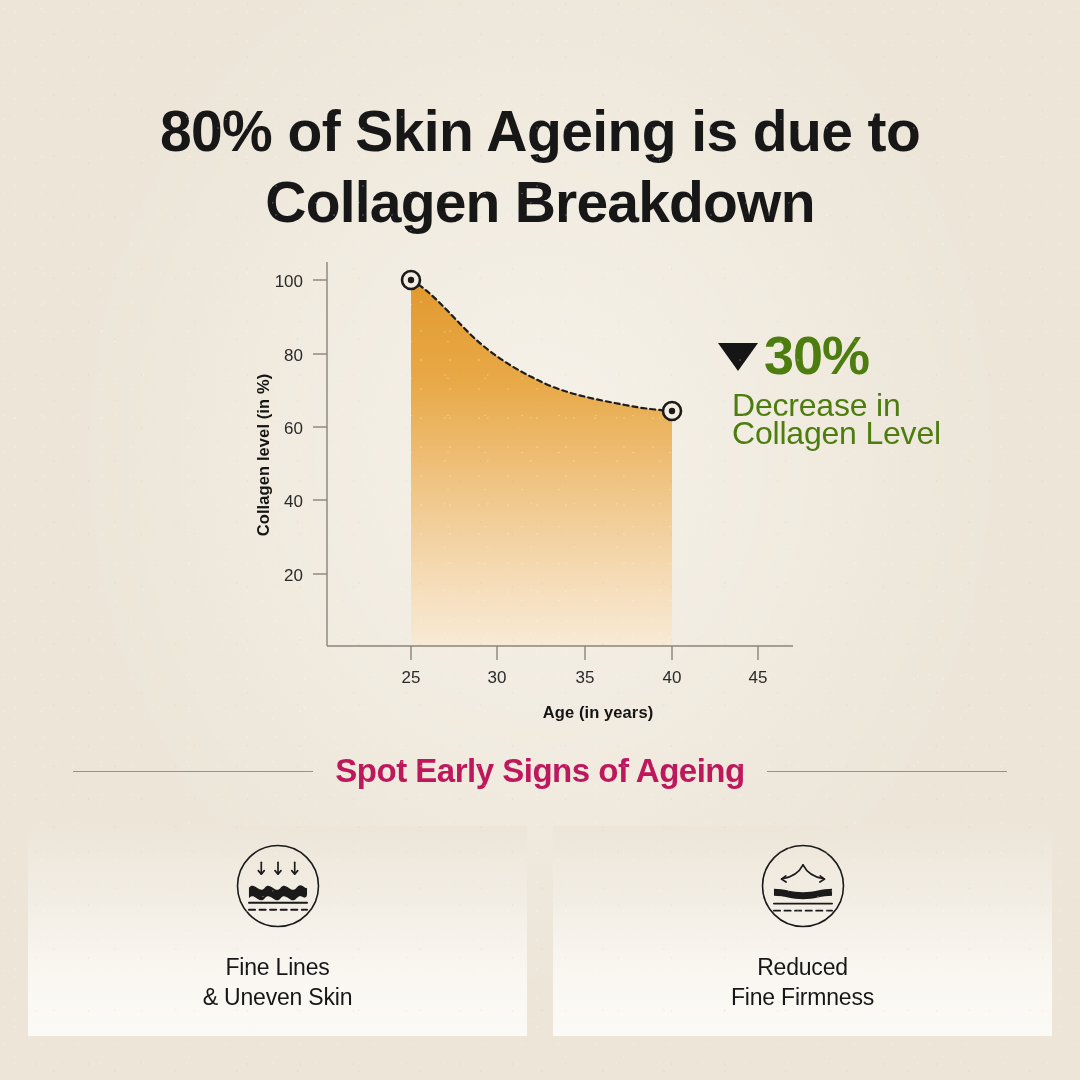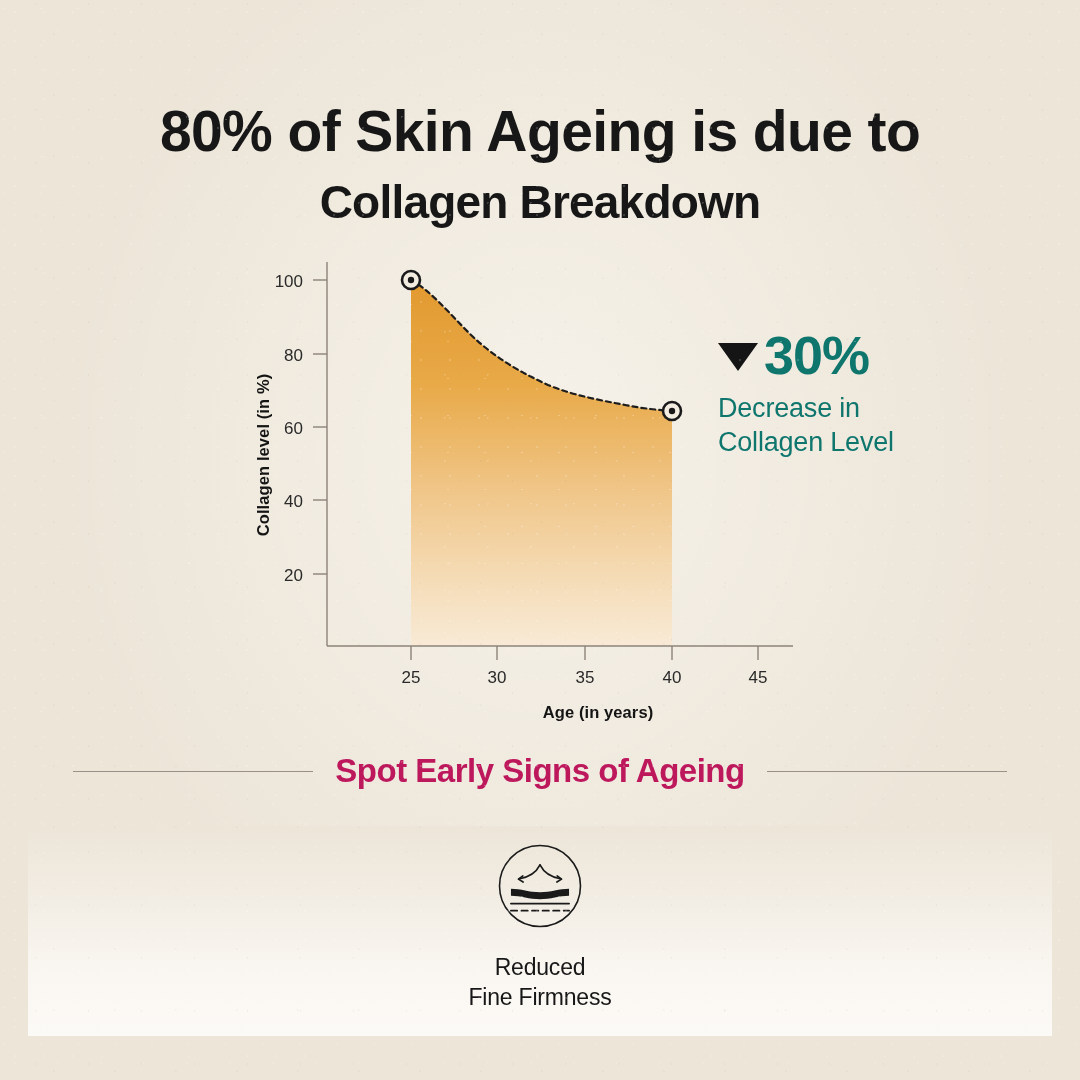--- a/index.html
+++ b/index.html
@@ -51,21 +51,21 @@
   }
   .headline .line1 {
     display: block;
     font-size: 57px;
     line-height: 70px;
     font-weight: 700;
     letter-spacing: -0.6px;
   }
   .headline .line2 {
     display: block;
-    font-size: 46px;
+    font-size: 57px;
     line-height: 72px;
     font-weight: 700;
     letter-spacing: -0.8px;
   }
 
   
   .chart-wrap {
     position: absolute;
     left: 0;
     top: 0;
@@ -87,21 +87,21 @@
     fill: #2a2a2a;
   }
 
   
   .callout {
     position: absolute;
     left: 718px;
     top: 327px;
     width: 300px;
     z-index: 14;
-    color: #0f766e;
+    color: #4d7c0f;
   }
   .callout-top {
     display: flex;
     align-items: center;
     gap: 6px;
   }
   .callout-arrow {
     width: 0;
     height: 0;
     border-left: 20px solid transparent;
@@ -110,25 +110,26 @@
     margin-top: 4px;
   }
   .callout-pct {
     font-size: 54px;
     font-weight: 700;
     line-height: 56px;
     letter-spacing: -1px;
   }
   .callout-sub {
     margin-top: 8px;
-    font-size: 27px;
-    line-height: 34px;
+    font-size: 32px;
+    line-height: 28px;
     font-weight: 400;
     letter-spacing: -.2px;
     white-space: pre-line;
+    margin-left: 14px;
   }
 
   
   .section-head {
     position: absolute;
     top: 752px;
     left: 0;
     width: 1080px;
     display: flex;
     align-items: center;
@@ -277,20 +278,39 @@
 </div>
 
 <div class="section-head">
   <span class="rule"></span>
   <span class="section-title">Spot Early Signs of Ageing</span>
   <span class="rule"></span>
 </div>
 
 <div class="cards">
 
+  <div class="card">
+    <svg class="card-icon" viewBox="0 0 100 100" xmlns="http://www.w3.org/2000/svg">
+      <circle cx="50" cy="50" r="46" fill="none" stroke="#1a1a1a" stroke-width="1.8"></circle>
+      <g stroke="#1a1a1a" stroke-width="1.9" stroke-linecap="round" fill="none">
+        <line x1="31" y1="23" x2="31" y2="36"></line>
+        <path d="M27.6,32.5 L31,36.5 L34.4,32.5" stroke-linejoin="round"></path>
+        <line x1="50" y1="23" x2="50" y2="36"></line>
+        <path d="M46.6,32.5 L50,36.5 L53.4,32.5" stroke-linejoin="round"></path>
+        <line x1="69" y1="23" x2="69" y2="36"></line>
+        <path d="M65.6,32.5 L69,36.5 L72.4,32.5" stroke-linejoin="round"></path>
+      </g>
+      <path d="M17,52 C23,44 29,60 35,52 C41,44 47,60 53,52 C59,44 65,60 71,52 C77,44 81,55 83,52
+               L83,60 C81,68 77,57 71,64 C65,72 59,56 53,64 C47,72 41,56 35,64 C29,72 23,56 17,64 Z" fill="#1a1a1a"></path>
+      <line x1="17" y1="69" x2="83" y2="69" stroke="#1a1a1a" stroke-width="2.2" stroke-linecap="round"></line>
+      <line x1="17" y1="77" x2="83" y2="77" stroke="#1a1a1a" stroke-width="2.2" stroke-linecap="round" stroke-dasharray="7 5"></line>
+    </svg>
+    <div class="card-label">Fine Lines
+&amp; Uneven Skin</div>
+  </div>
 
 
   <div class="card">
     <svg class="card-icon" viewBox="0 0 100 100" xmlns="http://www.w3.org/2000/svg">
       <circle cx="50" cy="50" r="46" fill="none" stroke="#1a1a1a" stroke-width="1.8"></circle>
       <g fill="none" stroke="#1a1a1a" stroke-width="1.9" stroke-linecap="round" stroke-linejoin="round">
         <path d="M50,26 C46,34 38,40 26,42"></path>
         <path d="M30.5,38.5 L25.5,42.2 L30.8,45.5"></path>
         <path d="M50,26 C54,34 62,40 74,42"></path>
         <path d="M69.5,38.5 L74.5,42.2 L69.2,45.5"></path>

